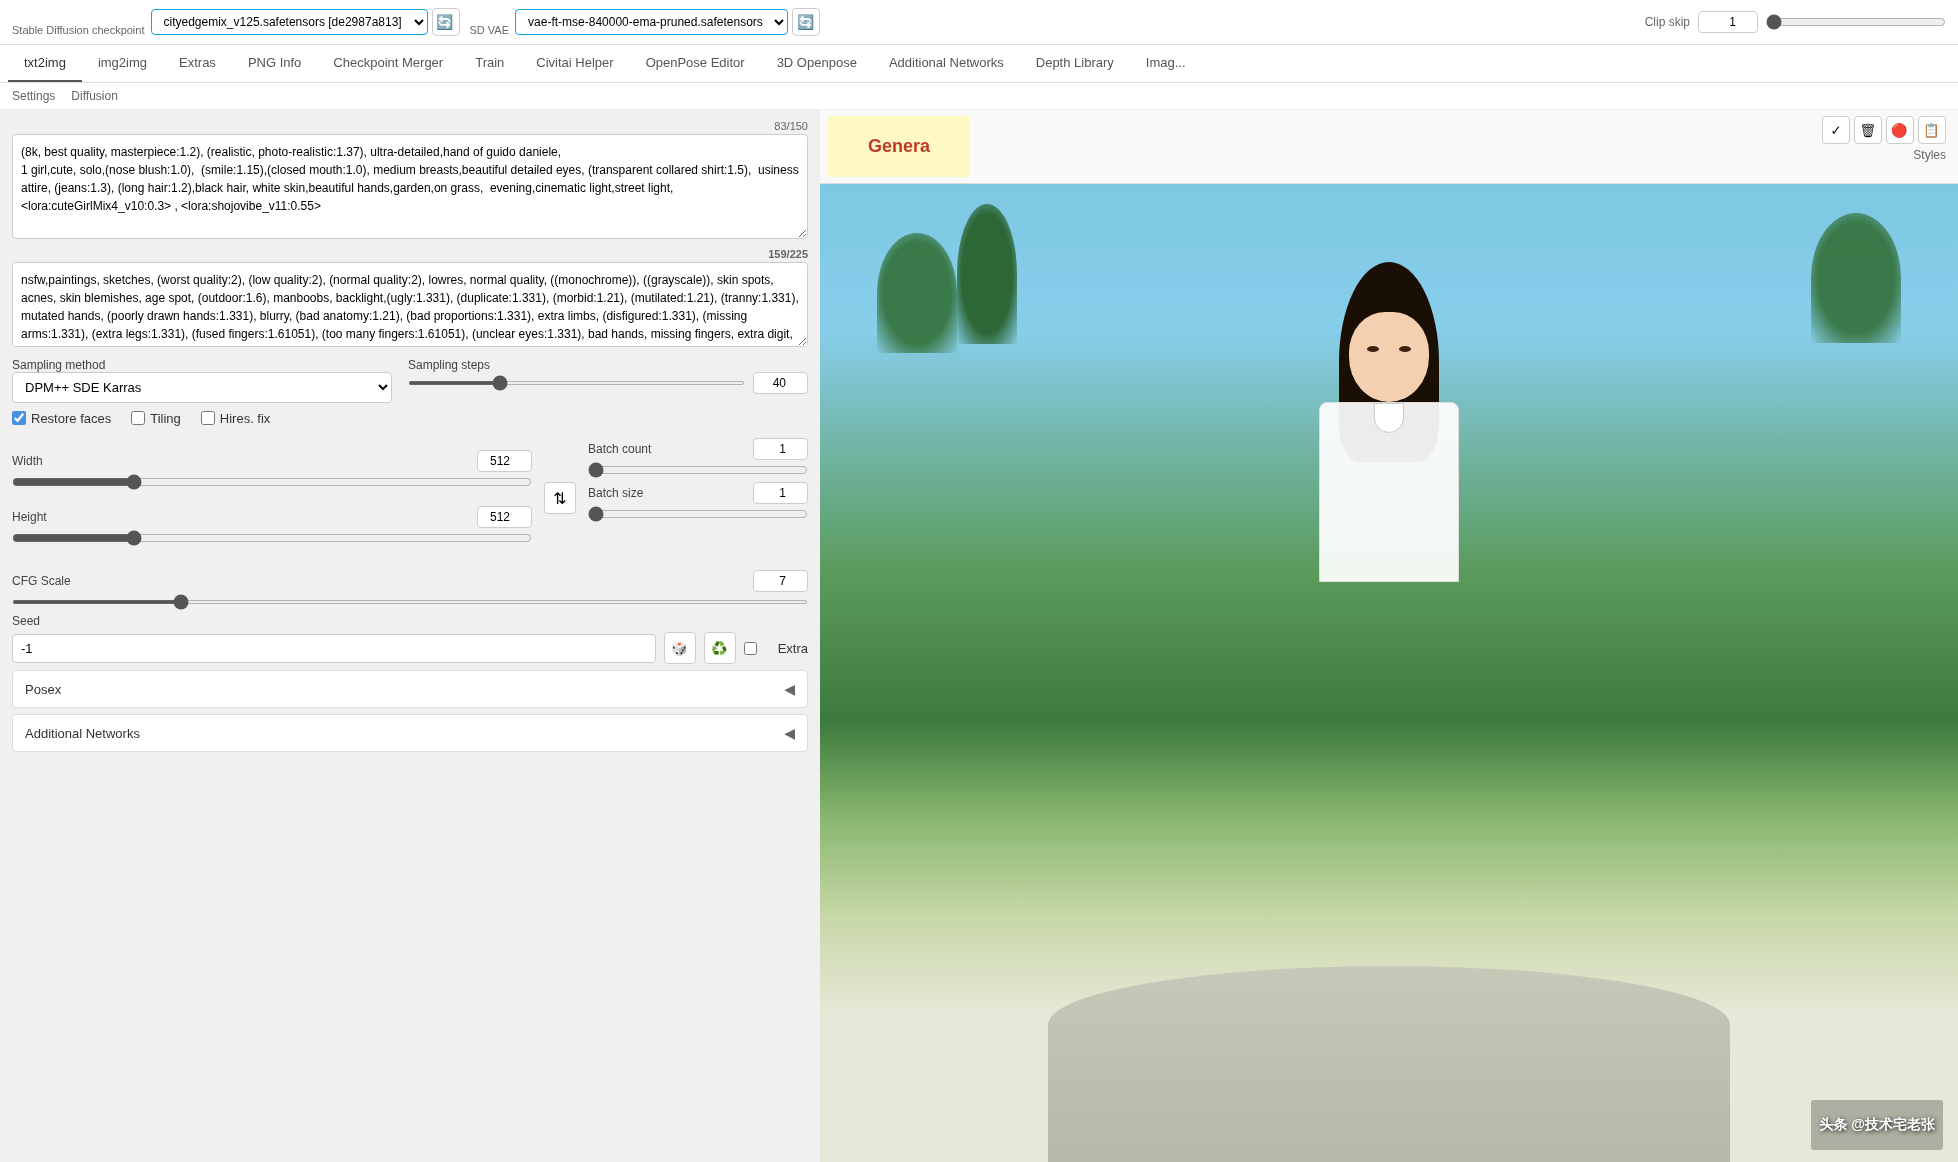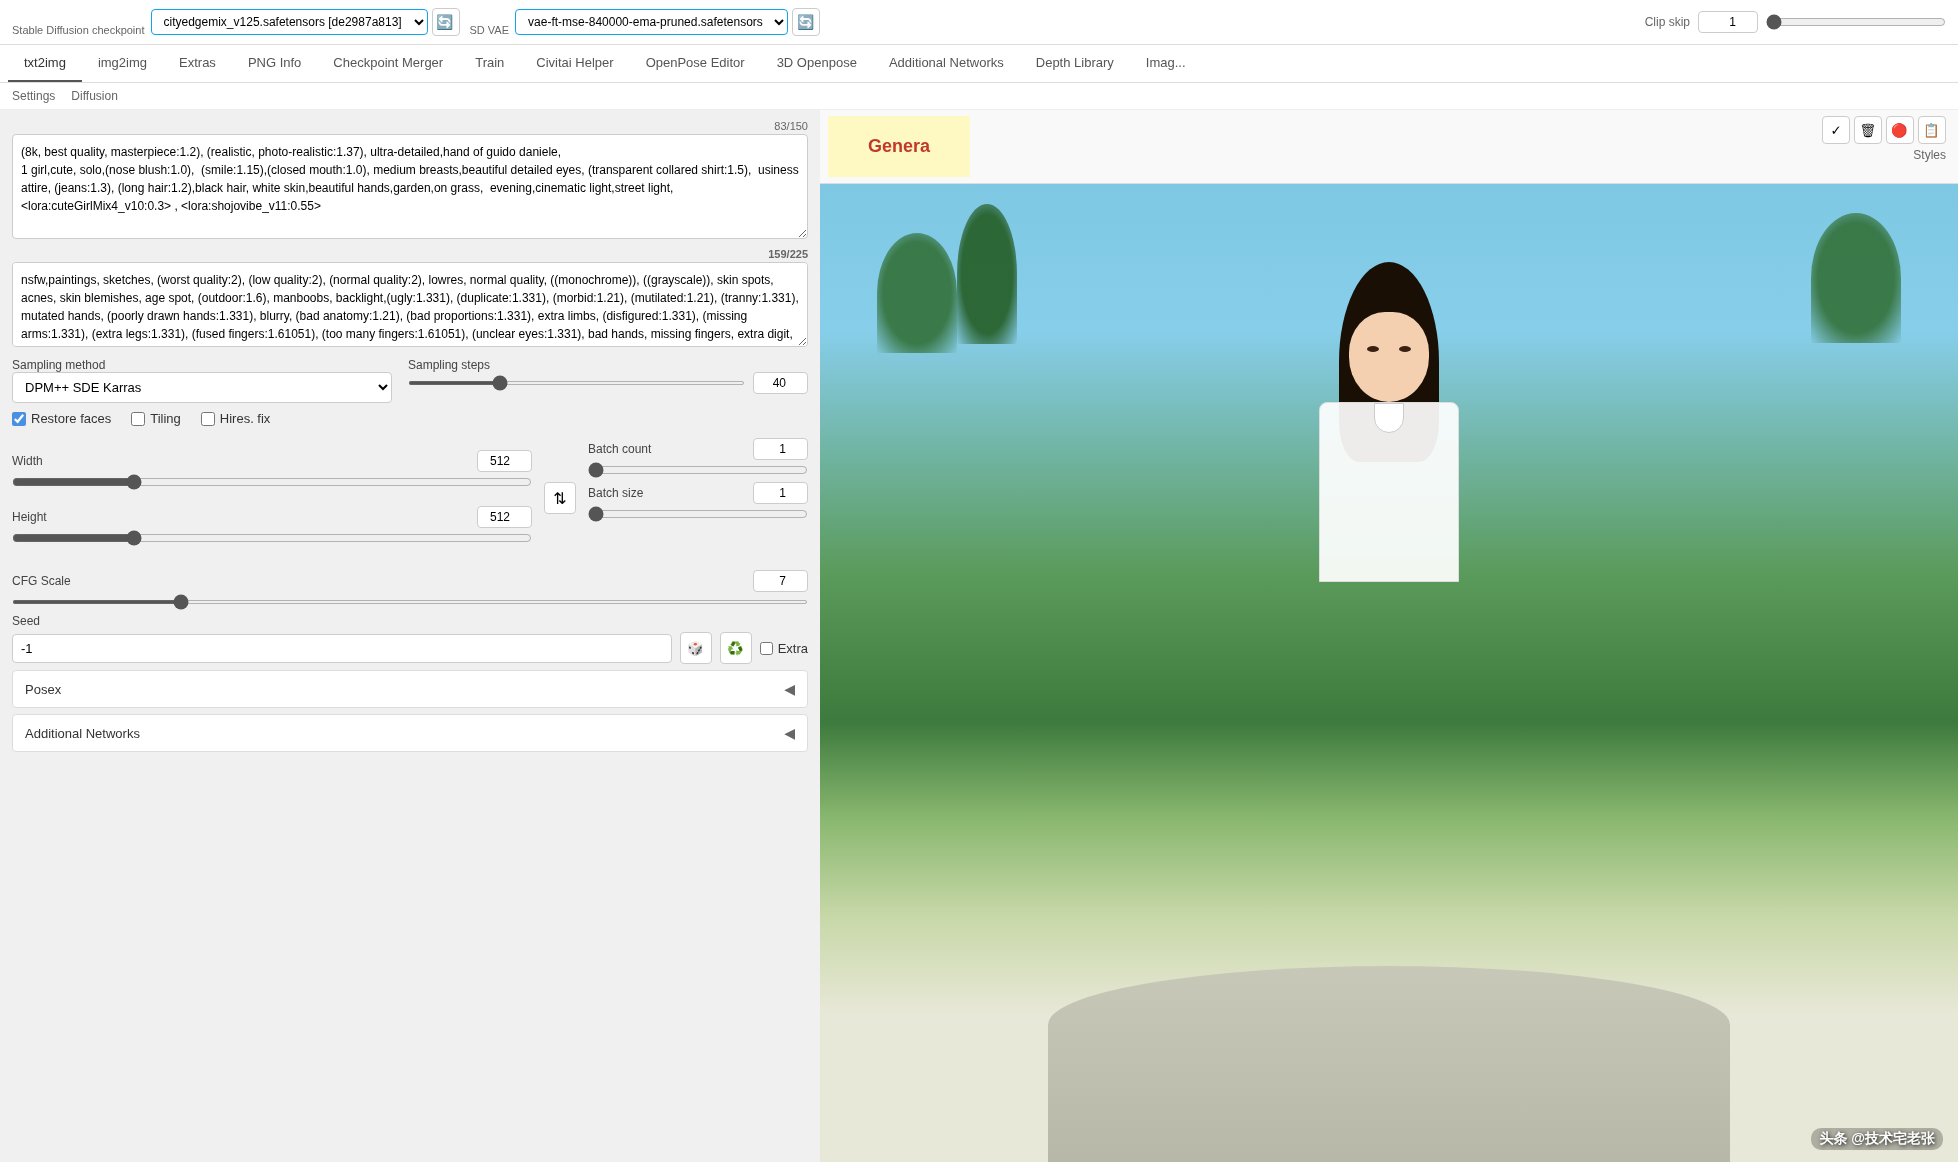--- a/index.html
+++ b/index.html
@@ -35,37 +35,37 @@
     .sampling-row { display: flex; gap: 16px; margin: 8px 0; align-items: flex-start; }
     .sampling-method { flex: 0 0 380px; }
     .sampling-steps { flex: 1; }
 
     .method-select { width: 100%; border: 1px solid #ccc; border-radius: 4px; padding: 6px 8px; font-size: 13px; background: white; }
     .slider-with-value { display: flex; align-items: center; gap: 8px; }
     .slider { flex: 1; accent-color: #555; height: 4px; }
     .value-input { width: 55px; border: 1px solid #ccc; border-radius: 4px; padding: 3px 6px; text-align: right; font-size: 12px; }
 
     .checkboxes-row { display: flex; gap: 20px; align-items: center; margin: 8px 0; }
-    .checkbox-item { display: flex; align-items: flex-end; gap: 5px; font-size: 13px; }
+    .checkbox-item { display: flex; align-items: flex-start; gap: 5px; font-size: 13px; }
     .checkbox-item input[type="checkbox"] { width: 14px; height: 14px; }
     .checkbox-item input[type="checkbox"]:checked { accent-color: #4a90e2; }
 
     .dims-batch-row { display: flex; gap: 12px; margin: 8px 0; align-items: flex-start; }
     .dims-section { flex: 0 0 520px; }
     .swap-btn { width: 32px; height: 32px; border: 1px solid #ccc; border-radius: 4px; background: white; cursor: pointer; display: flex; align-items: center; justify-content: center; font-size: 16px; align-self: center; }
     .batch-section { flex: 1; }
 
     .dim-row { display: flex; flex-direction: column; gap: 2px; margin: 16px 0; }
     .dim-label-row { display: flex; justify-content: space-between; align-items: center; }
 
     .batch-row { display: flex; flex-direction: column; gap: 2px; margin: 4px 0; }
     .seed-row { display: flex; gap: 8px; align-items: center; margin: 4px 0; }
     .seed-input { flex: 1; border: 1px solid #ccc; border-radius: 4px; padding: 6px 8px; font-size: 13px; }
     .seed-btn { width: 32px; height: 32px; border: 1px solid #ccc; border-radius: 4px; background: white; cursor: pointer; display: flex; align-items: center; justify-content: center; }
-    .extra-checkbox { display: flex; align-items: center; gap: 5px; font-size: 13px; }
+    .extra-checkbox { display: flex; align-items: center; gap: 21px; font-size: 13px; }
 
     .collapsible { border: 1px solid #ddd; border-radius: 4px; margin: 6px 0; background: white; }
     .collapsible-header { display: flex; justify-content: space-between; align-items: center; padding: 10px 12px; cursor: pointer; font-size: 13px; }
     .collapsible-arrow { font-size: 14px; color: #666; }
     .gen-btn { background: #fef9c3; color: #c0392b; border: none; padding: 20px 40px; font-size: 18px; font-weight: bold; cursor: pointer; border-radius: 0; flex: 0 0 auto; }
     .styles-btn { width: 28px; height: 28px; border: 1px solid #ccc; border-radius: 4px; background: white; cursor: pointer; display: flex; align-items: center; justify-content: center; }
 
     .img-display { flex: 1; position: relative; background: #e8e8e8; }
   </style>
 </head>
@@ -280,19 +280,19 @@
             </div>
 
             <div style="width:140px; height:180px; background:rgba(255,255,255,0.92); border-radius:8px 8px 0 0; position:relative; z-index:2; border:1px solid #ddd;">
 
               <div style="position:absolute; top:0; left:50%; transform:translateX(-50%); width:30px; height:30px; background:white; border-radius:0 0 50% 50%; border:1px solid #ccc;"></div>
             </div>
           </div>
 
           <div style="position:absolute; bottom:0; left:20%; right:20%; height:20%; background:linear-gradient(180deg, #c8c8b8 0%, #b8b8a8 100%); border-radius:50% 50% 0 0 / 30% 30% 0 0;"></div>
 
-          <div style="position:absolute; bottom:12px; right:15px; color:white; font-size:14px; font-weight:bold; text-shadow:1px 1px 4px rgba(0,0,0,0.9); background:rgba(0,0,0,0.25); padding:2px 8px; border-radius:10px;">头条 @技术宅老张</div>
+          <div style="position:absolute; bottom:12px; right:15px; color:white; font-size:14px; font-weight:bold; text-shadow:1px 1px 4px rgba(0,0,0,0.9); background:rgba(0,0,0,0.25); padding:16px 8px; border-radius:3px;">头条 @技术宅老张</div>
         </div>
       </div>
 
     </div>
   </div>
 </div>
 
 </body></html>

